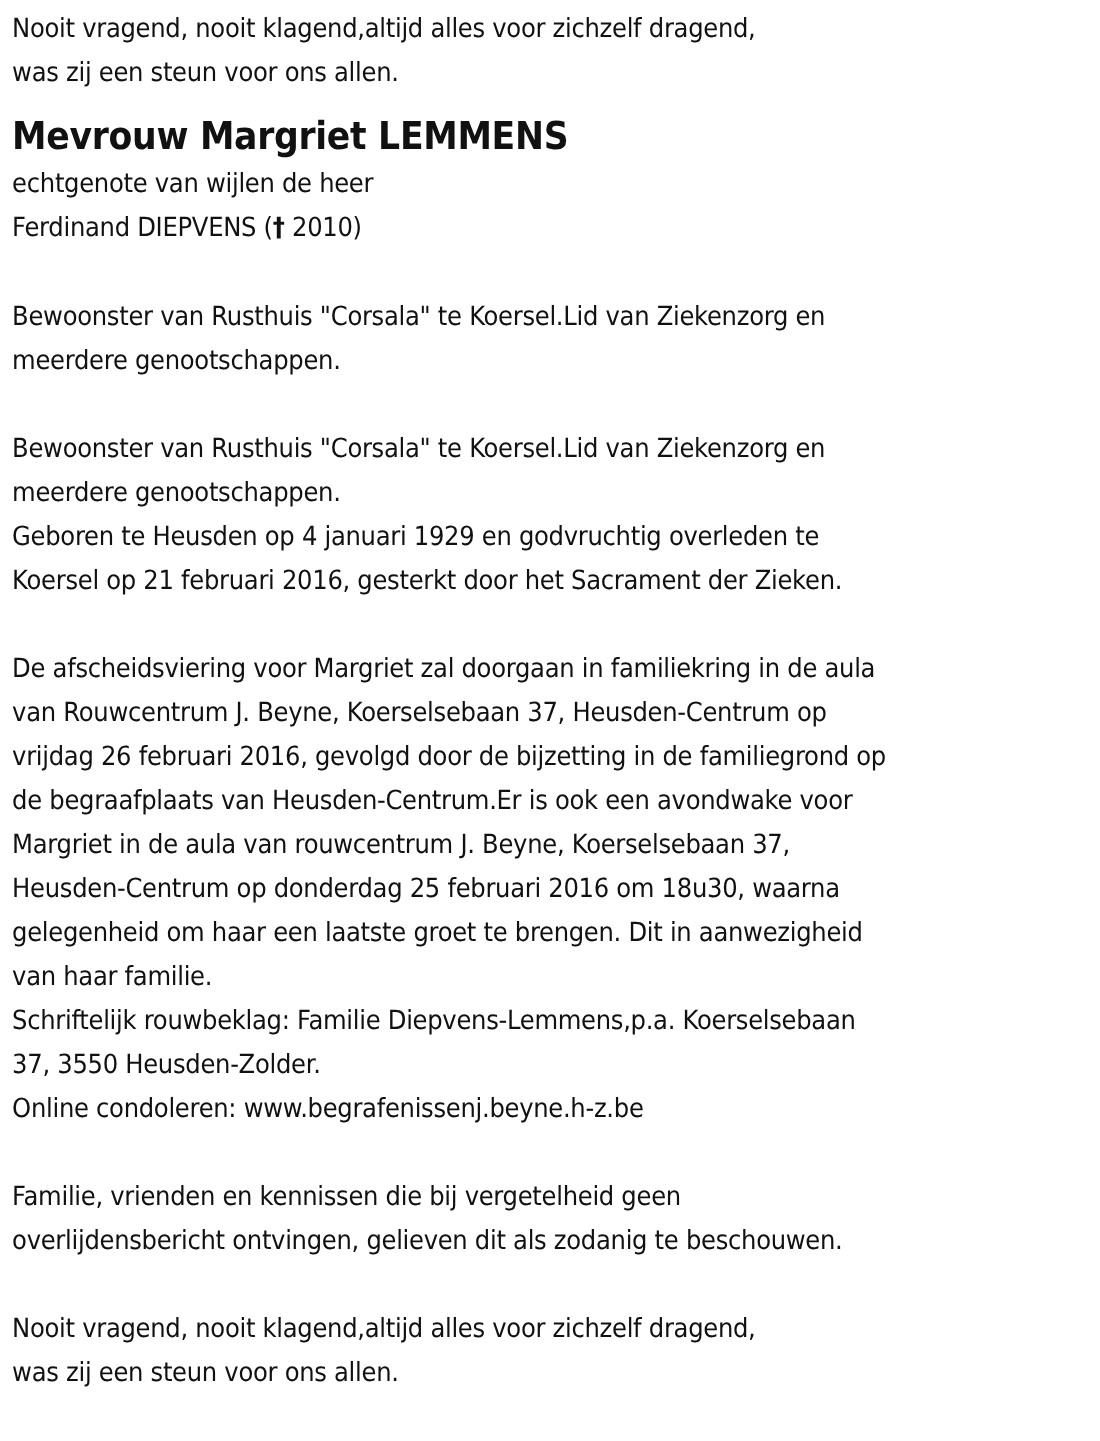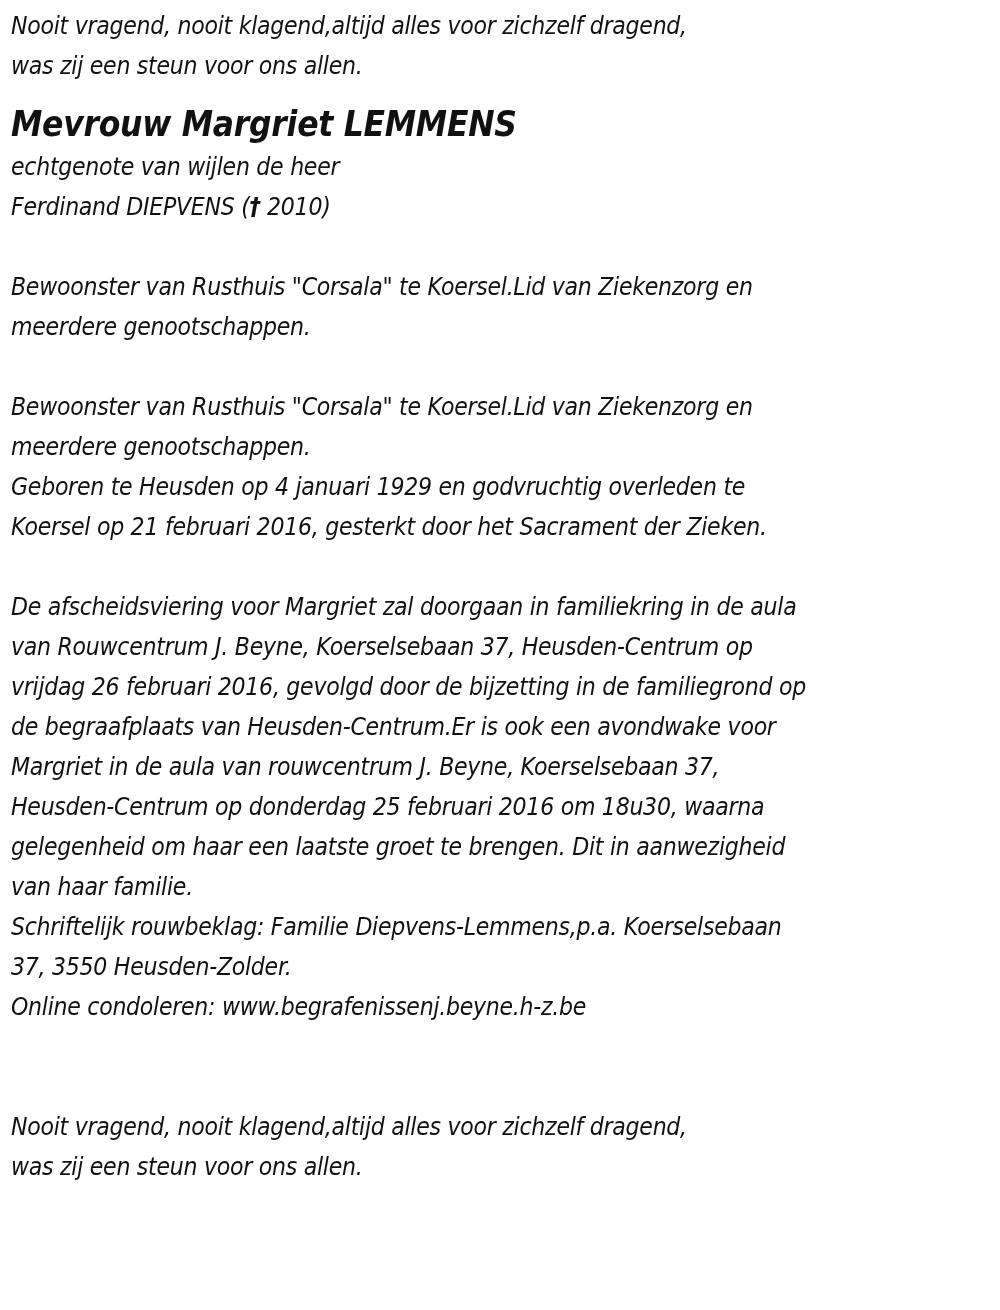--- a/index.html
+++ b/index.html
@@ -1,21 +1,21 @@
 <!DOCTYPE html>
 <html><head>
   <meta charset="utf-8">
   <style>
     html, body { margin: 0; padding: 0; background: #ffffff; }
     body {
       width: 1000px; height: 1310px; overflow: hidden;
       font-family: "DejaVu Sans", "Liberation Sans", sans-serif;
       color: #111111;
     }
-    .page { padding: 6px 12px 0 11px; font-style: italic; }
+    .page { padding: 6px 12px 0 11px; }
     .line {
       font-size: 24px;
       line-height: 40px;
       height: 40px;
       white-space: nowrap;
       letter-spacing: -0.3px;
       transform: scaleX(0.92);
       transform-origin: left center;
     }
     .gap { height: 40px; }
@@ -72,20 +72,24 @@
     <div class="line">Heusden-Centrum op donderdag 25 februari 2016 om 18u30, waarna</div>
     <div class="line">gelegenheid om haar een laatste groet te brengen. Dit in aanwezigheid</div>
     <div class="line">van haar familie.</div>
     <div class="line">Schriftelijk rouwbeklag: Familie Diepvens-Lemmens,p.a. Koerselsebaan</div>
     <div class="line">37, 3550 Heusden-Zolder.</div>
     <div class="line"><span>Online condoleren: </span><span>www.begrafenissenj.beyne.h-z.be</span></div>
   </div>
 
   <div class="gap"></div>
 
+  <div>
+    <div class="line">Familie, vrienden en kennissen die bij vergetelheid geen</div>
+    <div class="line">overlijdensbericht ontvingen, gelieven dit als zodanig te beschouwen.</div>
+  </div>
 
   <div class="gap"></div>
 
   <div>
     <div class="line">Nooit vragend, nooit klagend,altijd alles voor zichzelf dragend,</div>
     <div class="line">was zij een steun voor ons allen.</div>
   </div>
 
 </div>
 

